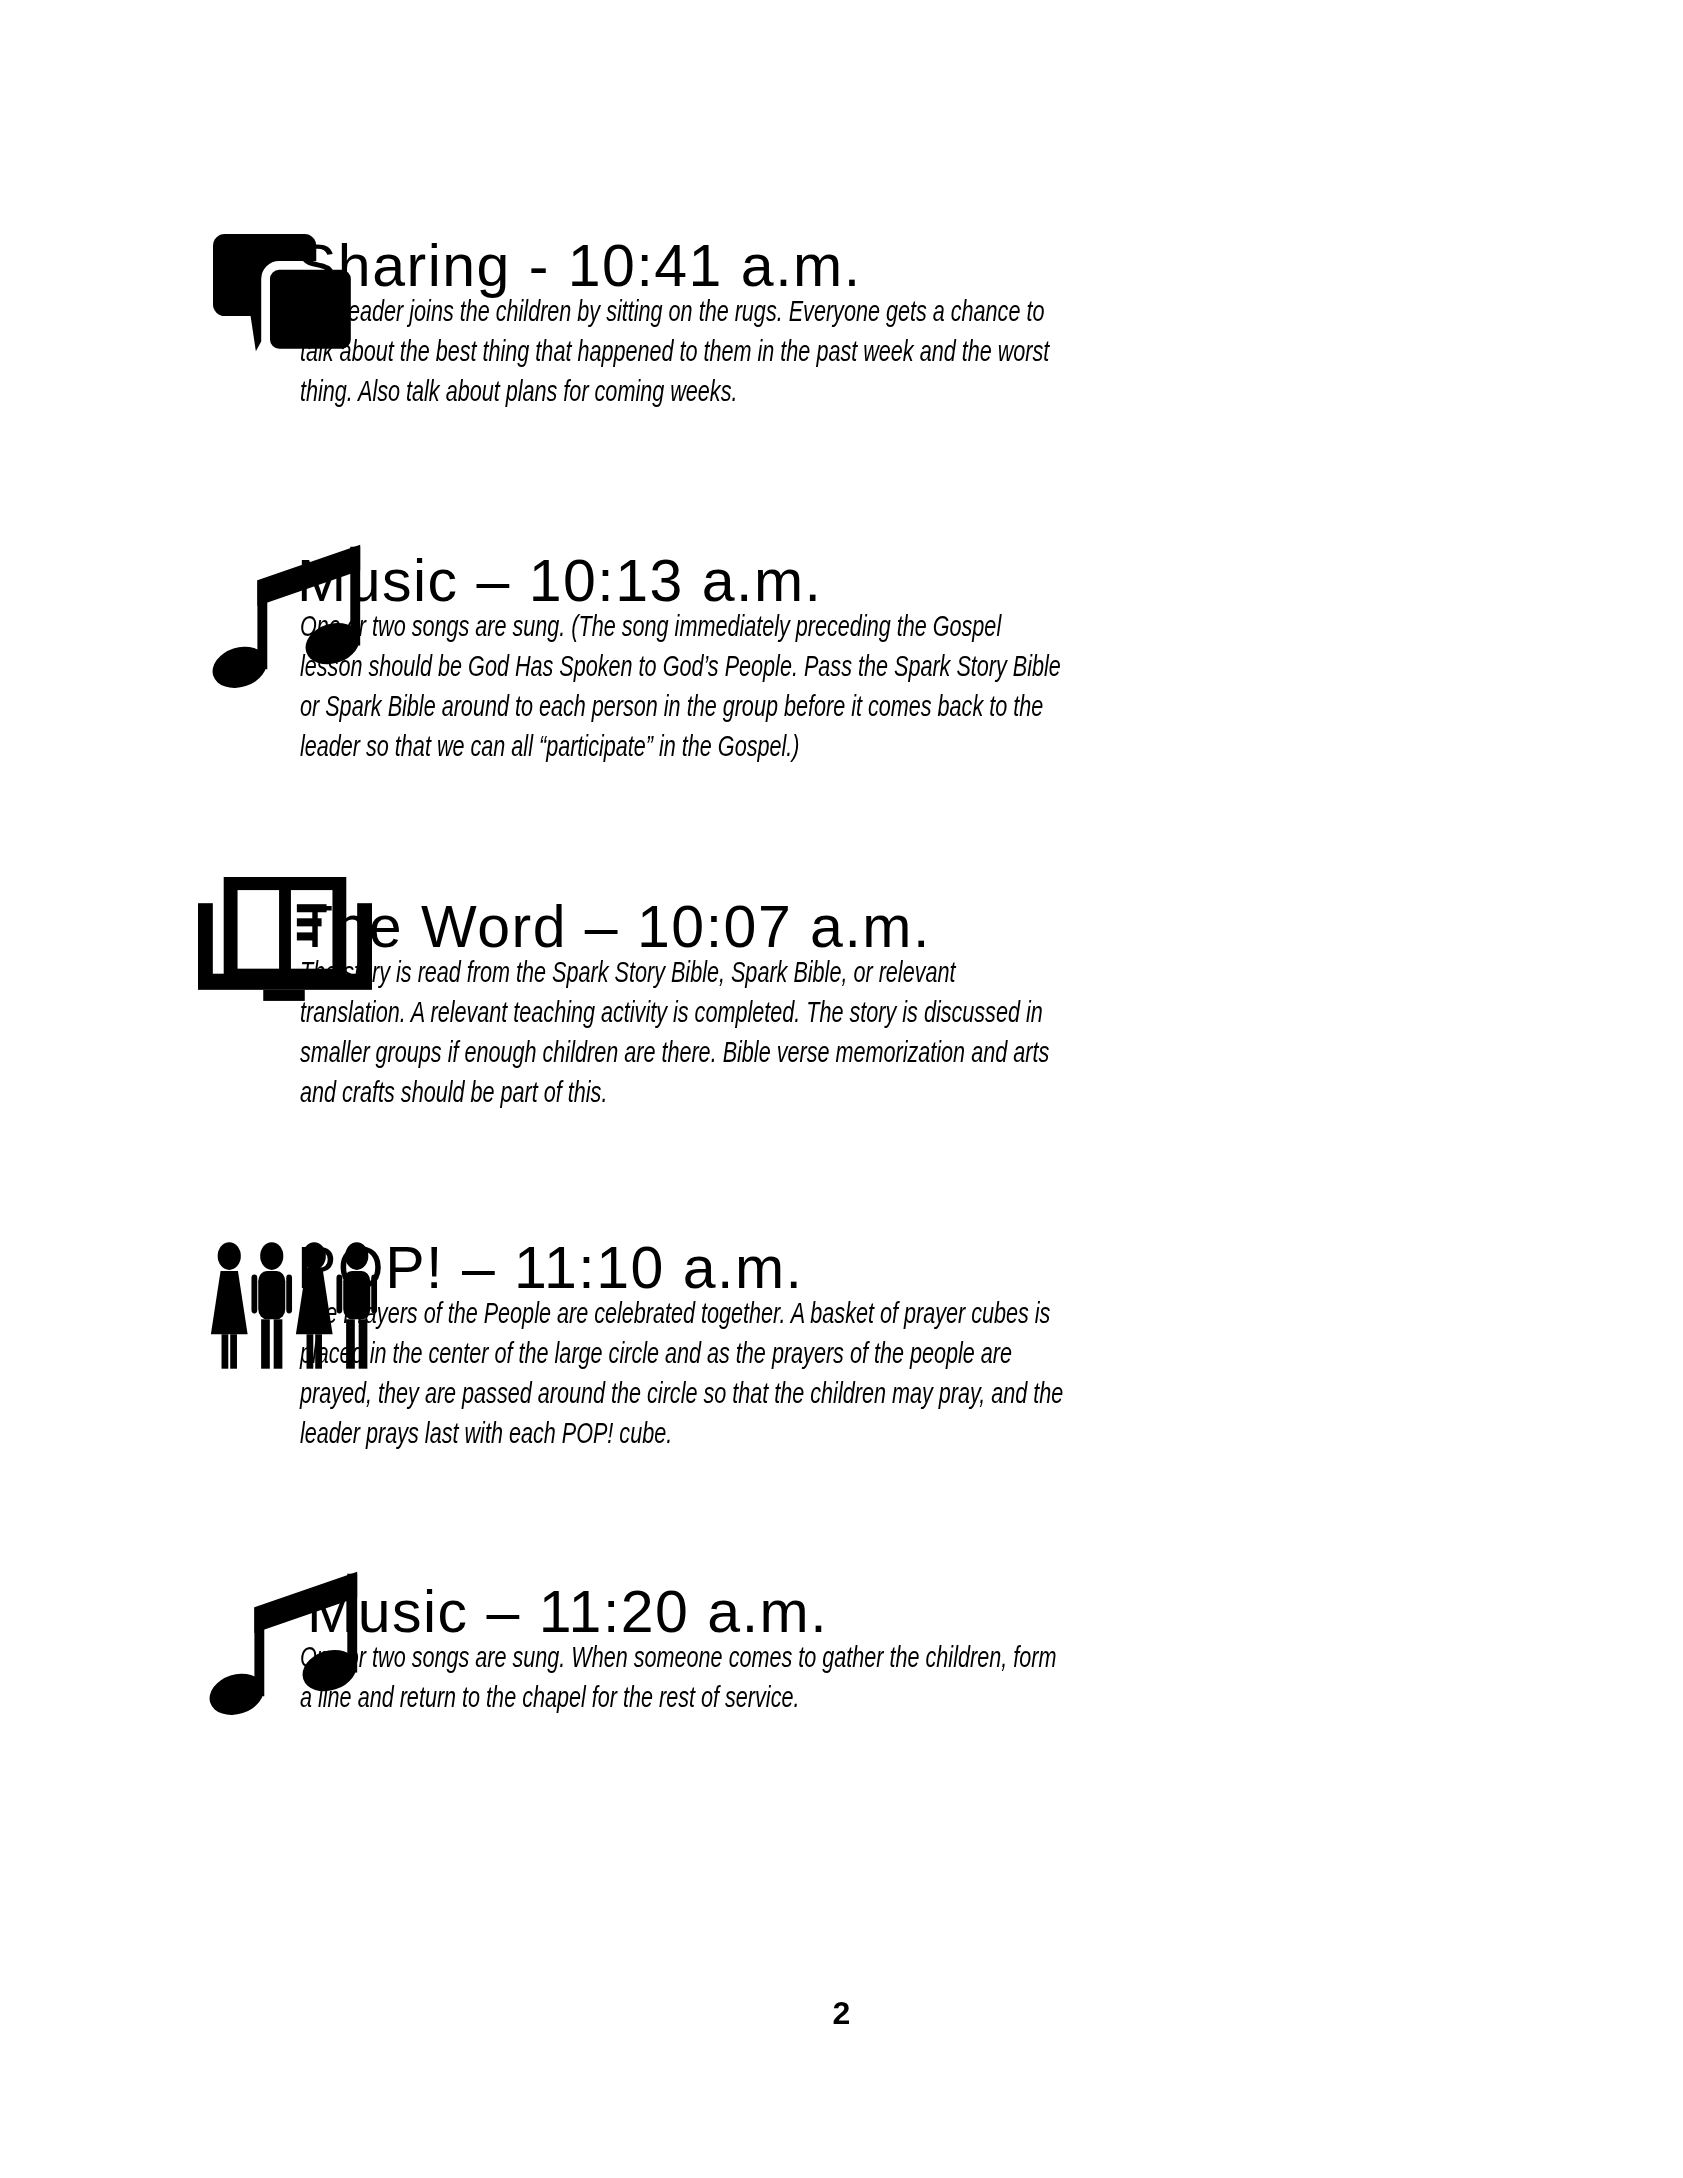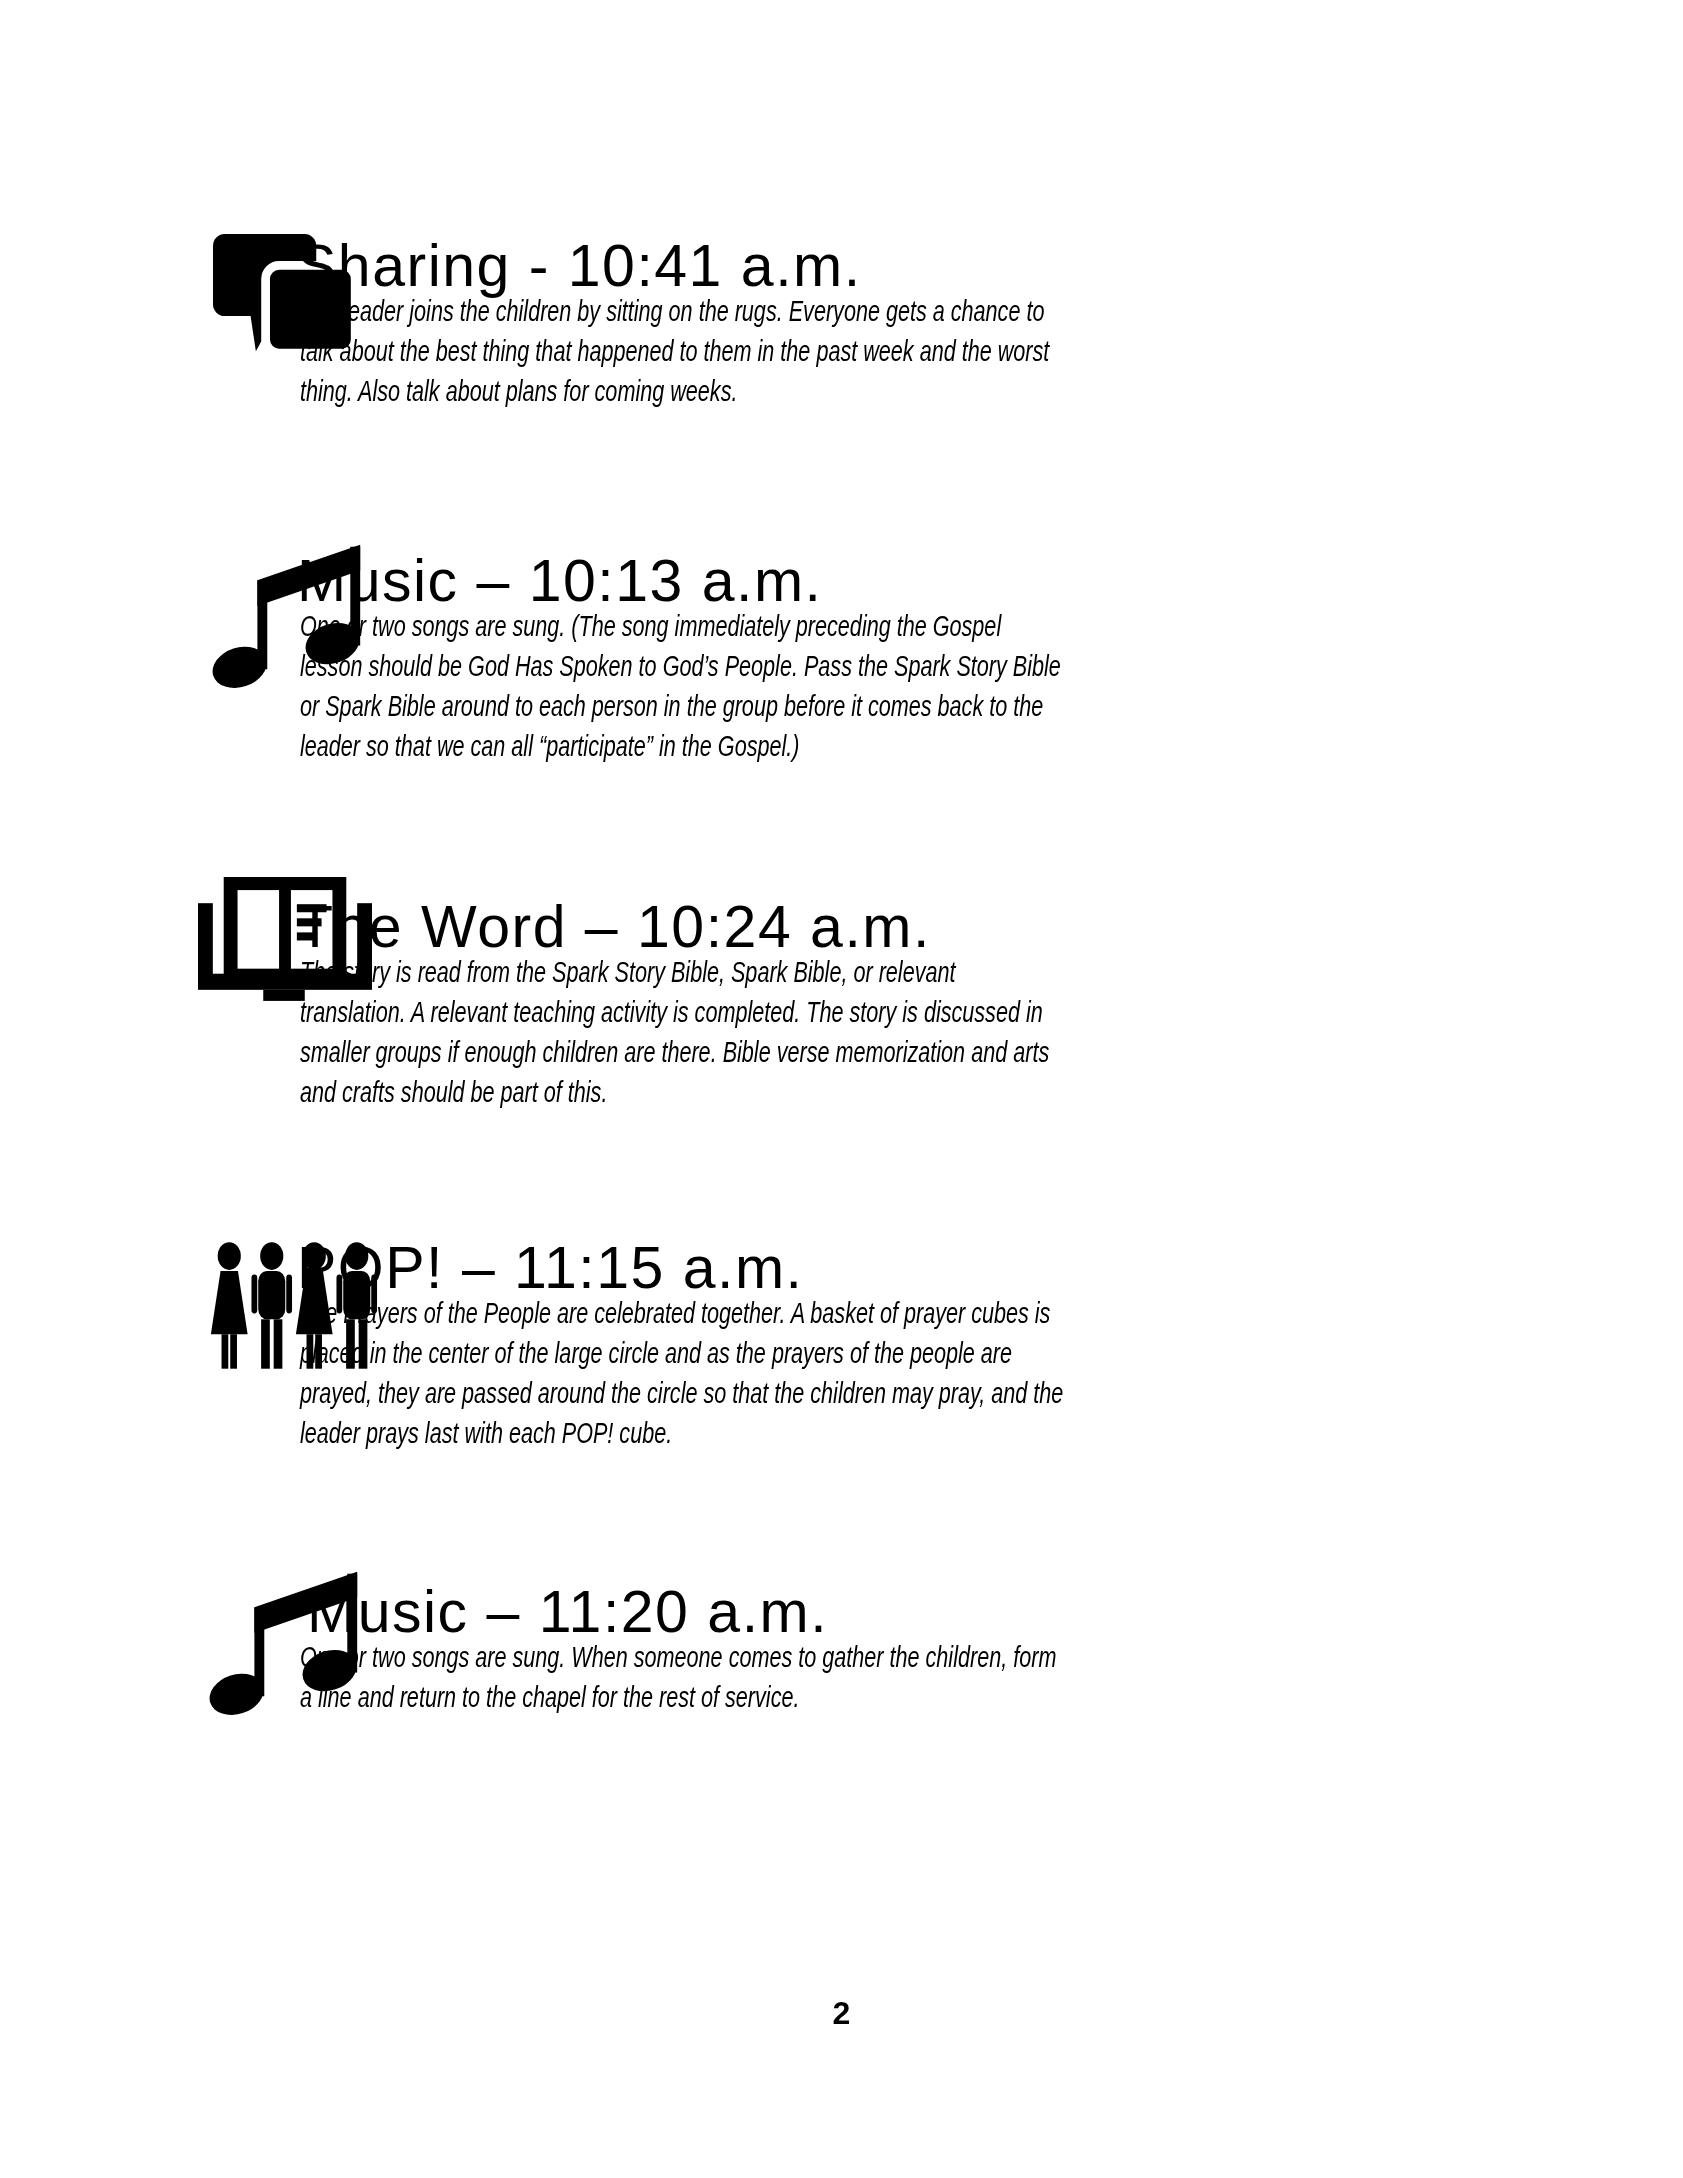--- a/index.html
+++ b/index.html
@@ -92,21 +92,21 @@
       <rect x="0" y="96" width="176" height="16" fill="#000"></rect>
       <rect x="66" y="112" width="42" height="11" fill="#000"></rect>
       <rect x="26" y="0" width="124" height="104" fill="#000"></rect>
       <rect x="40" y="13" width="42" height="78" fill="#fff"></rect>
       <rect x="94" y="13" width="42" height="78" fill="#fff"></rect>
       <rect x="100" y="27" width="30" height="8" fill="#000"></rect>
       <rect x="100" y="41" width="25" height="8" fill="#000"></rect>
       <rect x="100" y="55" width="18" height="8" fill="#000"></rect>
     </svg>
   </span>
-  <div class="heading">The Word – 10:24 a.m.</div>
+  <div class="heading">The Word – 10:07 a.m.</div>
   <div class="para">The story is read from the Spark Story Bible, Spark Bible, or relevant translation. A relevant teaching activity is completed. The story is discussed in smaller groups if enough children are there. Bible verse memorization and arts and crafts should be part of this.</div>
 </div>
 
 <div class="section" style="top:1196px;">
   <span class="icon-wrap" style="left:208px; top:44px;">
     <svg width="170" height="131" viewBox="0 0 176 114" preserveAspectRatio="none" aria-hidden="true">
 
       <circle cx="22" cy="14" r="12" fill="#000"></circle>
       <polygon points="13,27 31,27 41,82 3,82" fill="#000"></polygon>
       <rect x="14" y="82" width="7" height="30" fill="#000"></rect>
@@ -125,21 +125,21 @@
       <rect x="111" y="82" width="7" height="30" fill="#000"></rect>
 
       <circle cx="154" cy="14" r="12" fill="#000"></circle>
       <rect x="140" y="27" width="28" height="42" rx="9" fill="#000"></rect>
       <rect x="133" y="30" width="6" height="34" rx="3" fill="#000"></rect>
       <rect x="169" y="30" width="6" height="34" rx="3" fill="#000"></rect>
       <rect x="143" y="69" width="9" height="43" fill="#000"></rect>
       <rect x="156" y="69" width="9" height="43" fill="#000"></rect>
     </svg>
   </span>
-  <div class="heading">POP! – 11:15 a.m.</div>
+  <div class="heading">POP! – 11:10 a.m.</div>
   <div class="para">The Prayers of the People are celebrated together. A basket of prayer cubes is placed in the center of the large circle and as the prayers of the people are prayed, they are passed around the circle so that the children may pray, and the leader prays last with each POP! cube.</div>
 </div>
 
 <div class="section" style="top:1540px;">
   <span class="icon-wrap" style="left:203px; top:12px;">
     <svg width="170" height="166" viewBox="0 0 172 168" preserveAspectRatio="none" aria-hidden="true">
       <ellipse cx="34" cy="144" rx="28" ry="20" fill="#000" transform="rotate(-18 34 144)"></ellipse>
       <ellipse cx="128" cy="120" rx="28" ry="20" fill="#000" transform="rotate(-18 128 120)"></ellipse>
       <rect x="52" y="56" width="10" height="90" fill="#000"></rect>
       <rect x="146" y="22" width="10" height="100" fill="#000"></rect>

